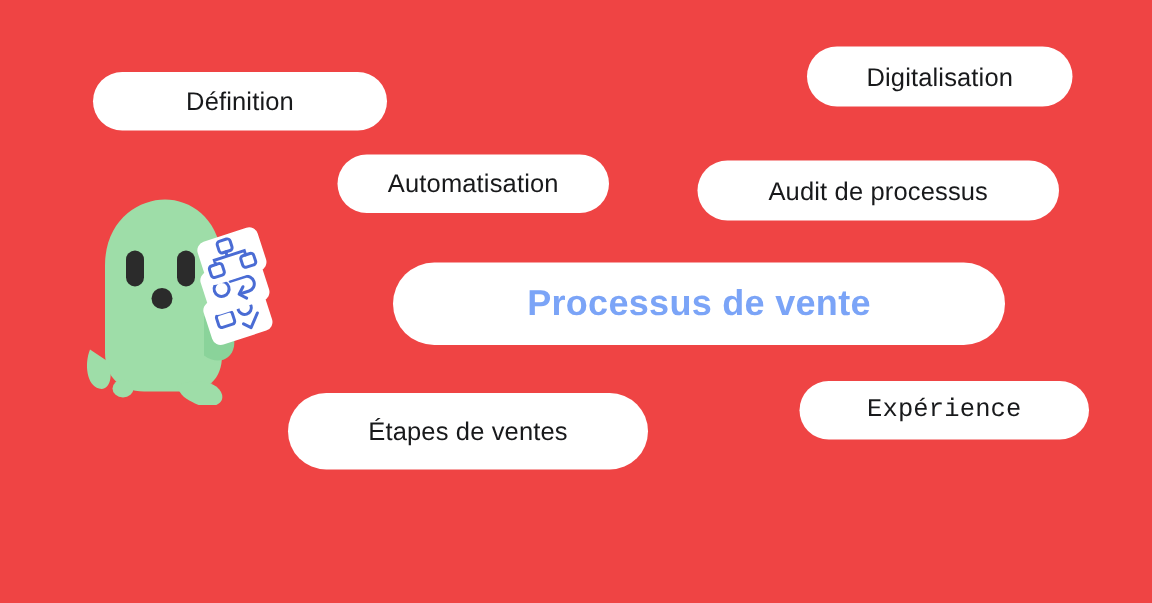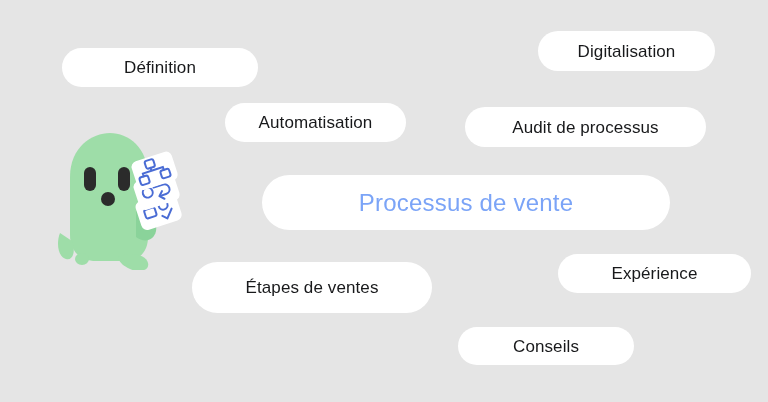--- a/index.html
+++ b/index.html
@@ -9,21 +9,21 @@
   body {
     width: 768px;
     height: 402px;
     overflow: hidden;
     font-family: "Liberation Sans", sans-serif;
   }
   #canvas {
     position: relative;
     width: 768px;
     height: 402px;
-    background: #e5e5e5;
+    background: #ef4444;
     overflow: hidden;
   }
 
   
   .pill {
     position: absolute;
     background: #FFFFFF;
     border-radius: 999px;
     display: flex;
     align-items: center;
@@ -31,34 +31,34 @@
     box-sizing: border-box;
     color: #18191B;
     font-size: 17px;
     font-weight: 400;
     letter-spacing: 0.1px;
     white-space: nowrap;
     line-height: 1;
   }
   .pill.center {
     color: #7BA4F7;
-    font-weight: 400;
+    font-weight: 700;
     font-size: 24px;
     letter-spacing: 0.2px;
   }
 
   
   #pill-definition        { left: 62px;  top: 48px;  width: 196px; height: 39px; }
   #pill-crm               { left: 343px; top: 41px;  width: 127px; height: 41px; }
   #pill-digitalisation    { left: 538px; top: 31px;  width: 177px; height: 40px; }
   #pill-automatisation    { left: 225px; top: 103px; width: 181px; height: 39px; }
   #pill-audit             { left: 465px; top: 107px; width: 241px; height: 40px; }
   #pill-processus         { left: 262px; top: 175px; width: 408px; height: 55px; }
   #pill-etapes            { left: 192px; top: 262px; width: 240px; height: 51px; }
-  #pill-experience        { left: 558px; top: 254px; width: 193px; height: 39px; }
+  #pill-experience        { left: 533px; top: 254px; width: 193px; height: 39px; font-family: Liberation Mono, monospace; }
   #pill-satisfaction      { left: 66px;  top: 327px; width: 262px; height: 38px; }
   #pill-conseils          { left: 458px; top: 327px; width: 176px; height: 38px; }
 
   
   #mascot {
     position: absolute;
     left: 52px;
     top: 125px;
     width: 130px;
     height: 145px;
@@ -130,15 +130,14 @@
 
   <div class="pill" id="pill-automatisation">Automatisation</div>
 
   <div class="pill center" id="pill-processus">Processus de vente</div>
 
   <div class="pill" id="pill-etapes">Étapes de ventes</div>
 
   <div class="pill" id="pill-experience">Expérience</div>
 
 
-  <div class="pill" id="pill-conseils">Conseils</div>
 
 </div>
 
 </body></html>

